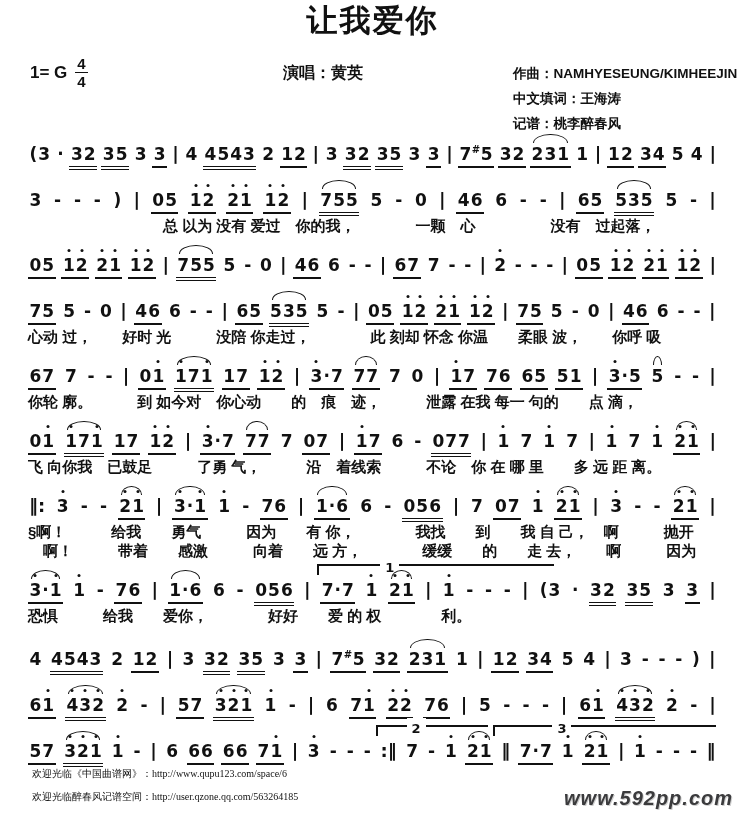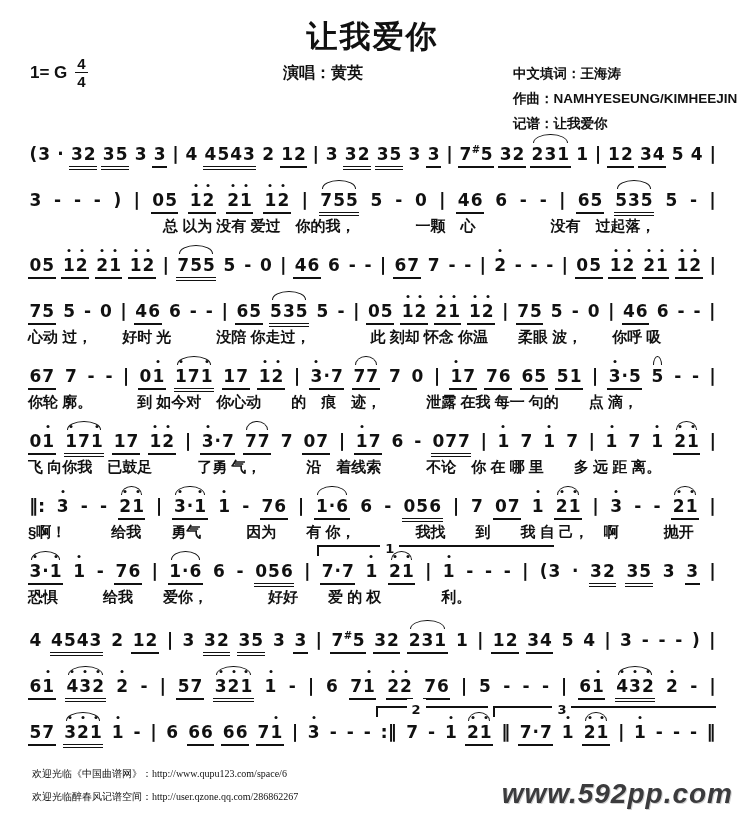--- a/index.html
+++ b/index.html
@@ -1,19 +1,19 @@
 <!DOCTYPE html>
 <html><head>
 <meta charset="utf-8">
 <style>
   html,body{margin:0;padding:0;background:#e8e8e8;}
   #page{position:relative;width:745px;height:820px;background:#ffffff;overflow:hidden;
         font-family:"Liberation Sans",sans-serif;color:#111;}
   
-  .title{position:absolute;top:16px;left:0;right:0;text-align:center;
+  .title{position:absolute;top:0;left:0;right:0;text-align:center;
          font-size:31px;font-weight:bold;letter-spacing:2px;}
   .keysig{position:absolute;top:56px;left:30px;font-size:17px;font-weight:bold;display:flex;align-items:center;gap:8px;text-align:right;}
   .ts{display:inline-flex;flex-direction:column;align-items:center;line-height:1;font-size:15px;font-weight:bold;}
   .ts .top{border-bottom:1.5px solid #111;padding:0 2px 1px;}
   .ts .bot{padding-top:1px;}
   .performer{position:absolute;top:63px;left:283px;font-size:16px;font-weight:bold;font-family:Liberation Serif, serif;}
   .credits{position:absolute;top:61px;left:513px;font-size:13.5px;font-weight:bold;line-height:25px;white-space:nowrap;}
   
   #sheet{position:absolute;top:128px;left:28px;width:689px;}
   .system{margin-top:8px;}
@@ -31,44 +31,44 @@
                border:1.5px solid #111;border-bottom:none;border-radius:50% 50% 0 0/100% 100% 0 0;}
   .sharp{font-size:10px;vertical-align:7px;letter-spacing:0;}
   .bar{font-size:18px;font-weight:bold;padding:0 1px;}
   .volta{position:absolute;top:-4px;height:9px;border-top:2px solid #111;border-left:2px solid #111;}
   .volta span{position:absolute;top:-9px;left:26%;background:#fff;padding:0 5px;font-size:13px;font-weight:bold;}
   .lyrics-row{white-space:pre;font-size:15px;font-weight:bold;line-height:19px;margin-top:0;
               font-family:"Liberation Sans",sans-serif;}
   
   .footer{position:absolute;left:32px;bottom:12px;font-size:10px;line-height:23px;
           font-family:"Liberation Serif",serif;white-space:nowrap;}
-  .watermark{position:absolute;right:12px;bottom:10px;font-size:28px;font-weight:bold;font-style:italic;
+  .watermark{position:absolute;right:12px;bottom:10px;font-size:20px;font-weight:bold;font-style:italic;
              letter-spacing:1px;color:#3b3b3d;text-shadow:1px 1px 0 #cfcfcf;font-family:"Liberation Sans",sans-serif;}
 </style>
 </head>
 <body>
 
 <div id="page">
 
   <div class="title">让我爱你</div>
 
   <div class="keysig">
     <span>1= G</span>
     <span class="ts">
       <span class="top">4</span>
       <span class="bot">4</span>
     </span>
   </div>
 
   <div class="performer">演唱：黄英</div>
 
   <div class="credits">
+    <div>作曲：NAMHYESEUNG/KIMHEEJIN</div>
     <div>中文填词：王海涛</div>
-    <div>作曲：NAMHYESEUNG/KIMHEEJIN</div>
-    <div>记谱：让我爱你</div>
+    <div>记谱：桃李醉春风</div>
   </div>
 
   <div id="sheet">
       <div class="system">
         <div class="notes-row">
           <span class="tok"><span class="grp"><span class="n">(</span><span class="n">3</span></span></span>
           <span class="tok"><span class="grp"><span class="n">·</span></span></span>
           <span class="tok"><span class="grp u2"><span class="n">3</span><span class="n">2</span></span></span>
           <span class="tok"><span class="grp u2"><span class="n">3</span><span class="n">5</span></span></span>
           <span class="tok"><span class="grp"><span class="n">3</span></span></span>
@@ -280,20 +280,21 @@
           <span class="tok"><span class="grp"><span class="n hi">1</span></span></span>
           <span class="tok"><span class="grp u1 arc"><span class="n hi">2</span><span class="n hi">1</span></span></span>
           <span class="tok bar">|</span>
           <span class="tok"><span class="grp"><span class="n hi">3</span></span></span>
           <span class="tok"><span class="grp"><span class="n">-</span></span></span>
           <span class="tok"><span class="grp"><span class="n">-</span></span></span>
           <span class="tok"><span class="grp u1 arc"><span class="n hi">2</span><span class="n hi">1</span></span></span>
           <span class="tok bar">|</span>
         </div>
         <div class="lyrics-row">§啊！　　　给我　　勇气　　　因为　　有 你，　　　　我找　　到　　我 自 己，　啊　　　抛开</div>
+        <div class="lyrics-row">　啊！　　　带着　　感激　　　向着　　远 方，　　　　缓缓　　的　　走 去，　　啊　　　因为</div>
       </div>
       <div class="system">
         <div class="notes-row">
           <div class="volta" style="left: 42%; width: 34%;">
             <span>1</span>
           </div>
           <span class="tok"><span class="grp u1 arc"><span class="n hi">3</span><span class="n">·</span><span class="n hi">1</span></span></span>
           <span class="tok"><span class="grp"><span class="n hi">1</span></span></span>
           <span class="tok"><span class="grp"><span class="n">-</span></span></span>
           <span class="tok"><span class="grp u1"><span class="n">7</span><span class="n">6</span></span></span>
@@ -418,18 +419,18 @@
           <span class="tok"><span class="grp"><span class="n">-</span></span></span>
           <span class="tok"><span class="grp"><span class="n">-</span></span></span>
           <span class="tok"><span class="grp"><span class="n">-</span></span></span>
           <span class="tok bar">‖</span>
         </div>
       </div>
     </div>
 
   <div class="footer">
     <div>欢迎光临《中国曲谱网》：http://www.qupu123.com/space/6</div>
-    <div>欢迎光临醉春风记谱空间：http://user.qzone.qq.com/286862267</div>
+    <div>欢迎光临醉春风记谱空间：http://user.qzone.qq.com/563264185</div>
   </div>
 
   <div class="watermark">www.592pp.com</div>
 
 </div>
 
 </body></html>

